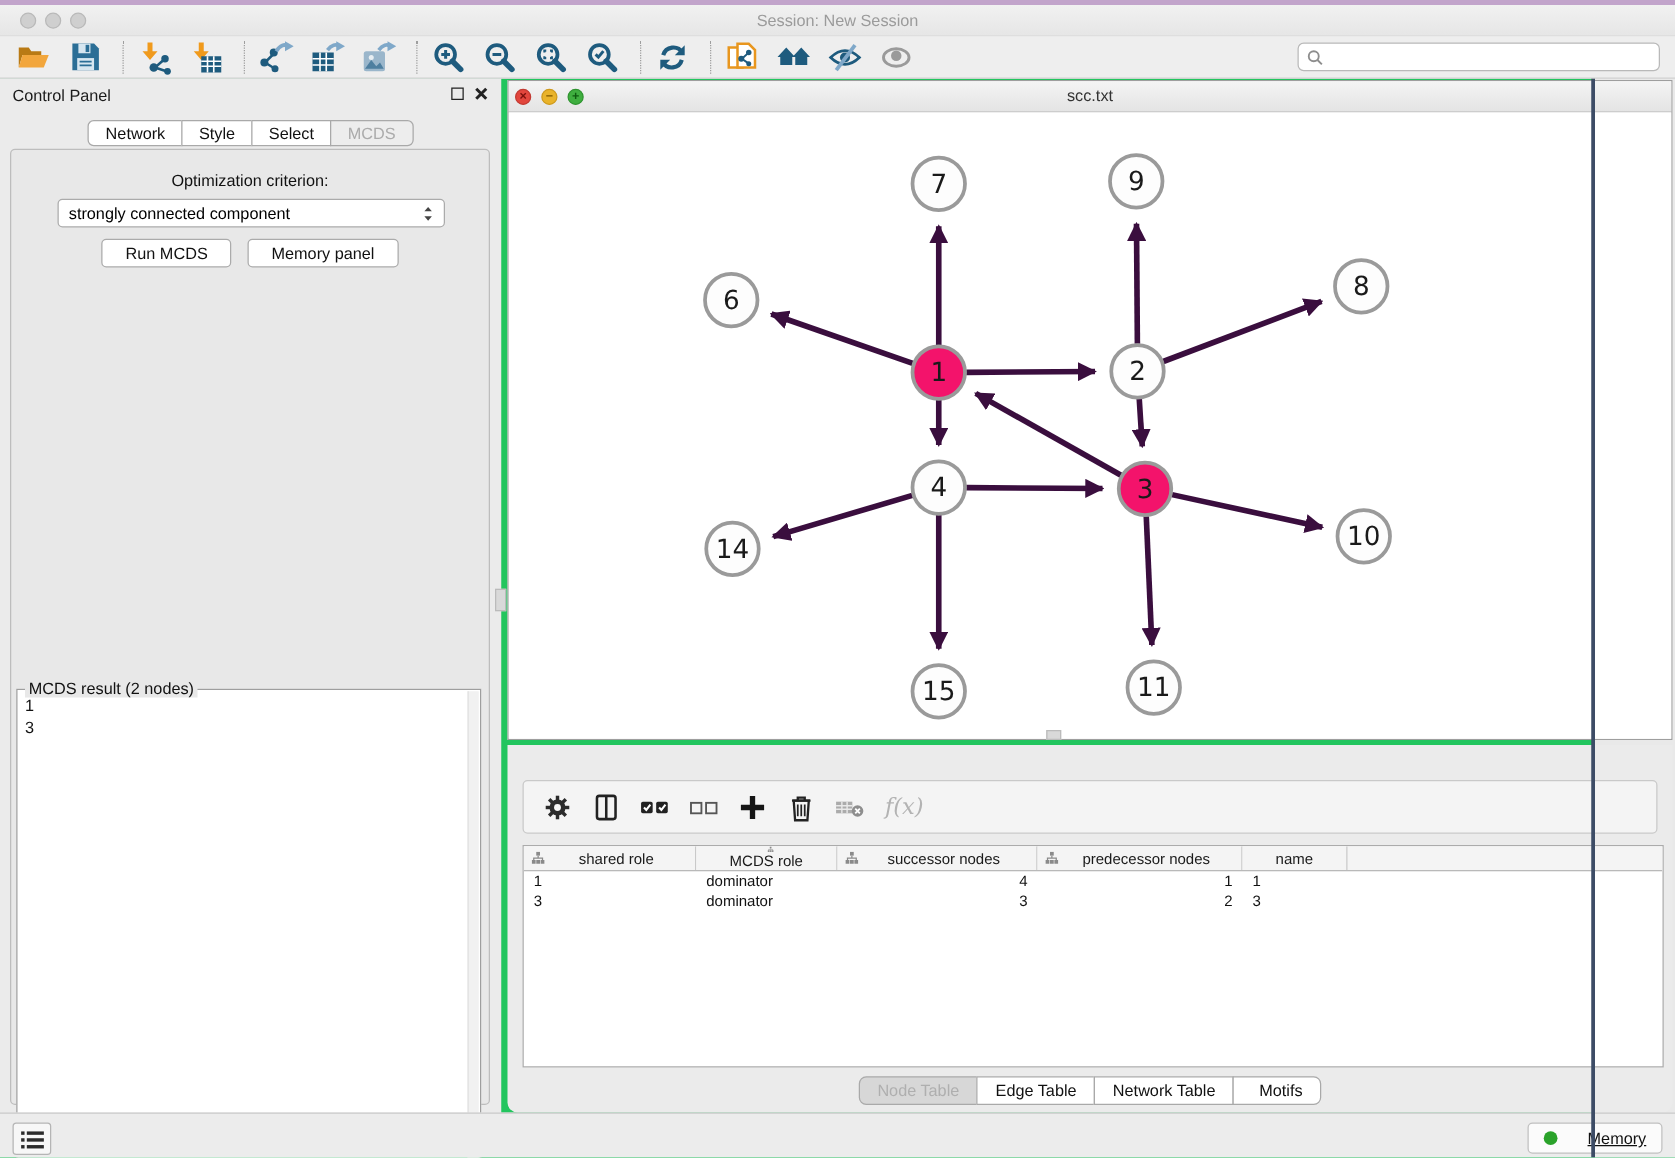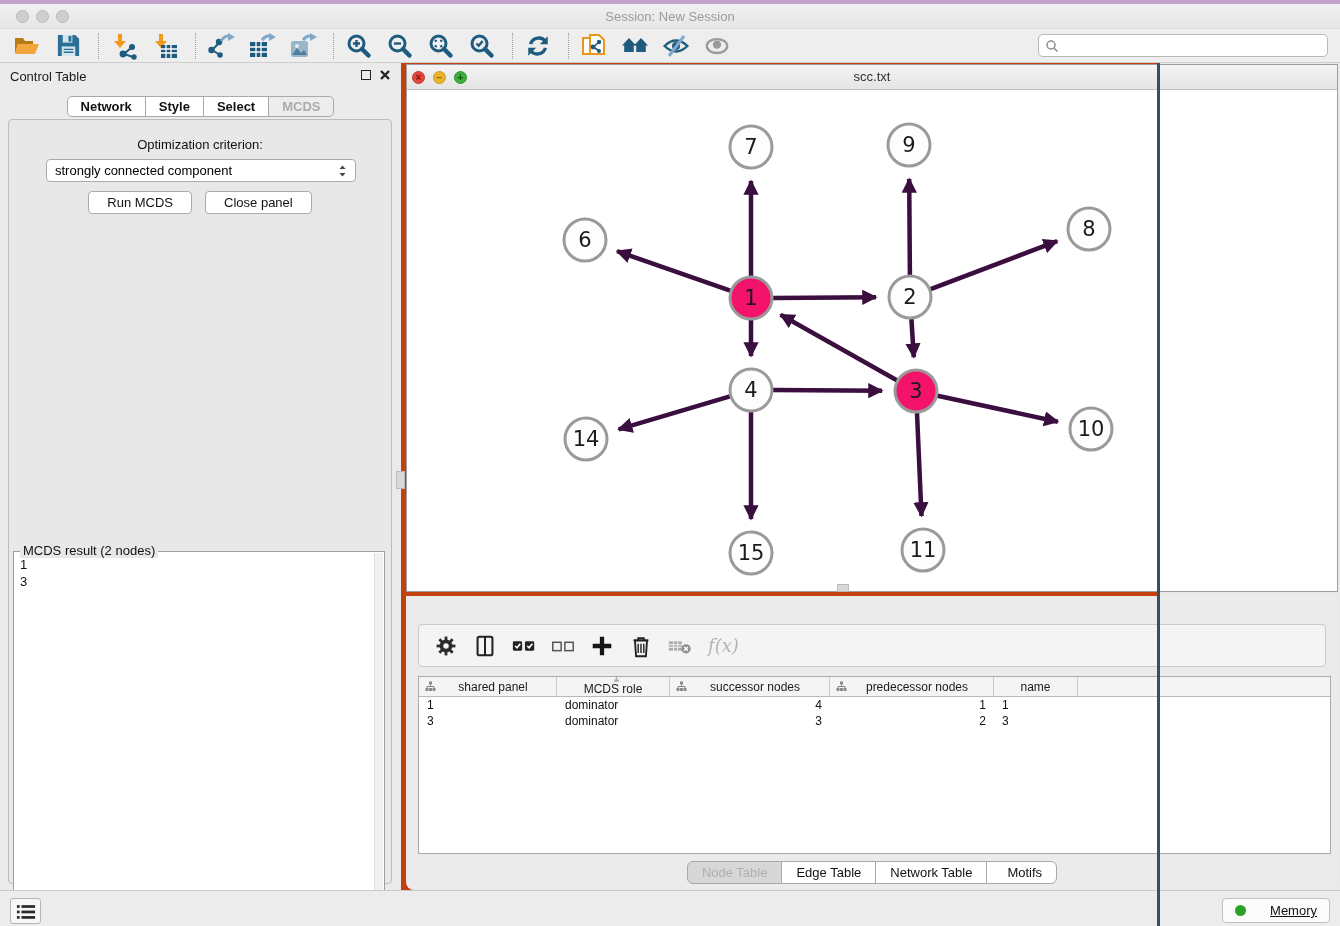--- a/index.html
+++ b/index.html
@@ -1,18 +1,18 @@
 <!DOCTYPE html>
 <html><head>
 <meta charset="utf-8">
 <style>
   * { box-sizing: border-box; margin: 0; padding: 0; }
   html,body { width:1340px; height:926px; }
   body { font-family:"Liberation Sans",sans-serif; background:#E9E9E9; overflow:hidden; cursor:default; }
-  #app { position:relative; width:1160px; height:926px; background:#c2410c; }
+  #app { position:relative; width:1276px; height:926px; background:#22c55e; }
 
   
   .top-strip { position:absolute; left:0; top:0; width:1340px; height:4px; background:#C2A4CB; }
   .titlebar { position:absolute; left:0; top:4px; width:1340px; height:24px;
     background:linear-gradient(#F1F1F1,#E6E6E6); display:flex; align-items:center; }
   .tl-dot { width:13px; height:13px; border-radius:50%; background:#CFCFCF; border:1px solid #B9B9B9; margin-left:7px; }
   .tl-dot:first-child { margin-left:16px; }
   .win-title { position:absolute; left:0; right:0; text-align:center; font-size:13px; color:#9B9B9B; }
 
   
@@ -23,21 +23,21 @@
   .search-wrap { margin-left:auto; width:290px; height:23px; background:#FFFFFF; border:1px solid #B9B9B9;
     border-radius:5px; display:flex; align-items:center; padding:0 6px; }
   .search-wrap input { border:none; outline:none; flex:1; font-size:12px; margin-left:4px; background:transparent; font-family:"Liberation Sans",sans-serif; }
 
   
   .control-panel { position:absolute; left:0; top:63px; width:401px; height:828px; background:#EBEBEB; }
   .panel-header { position:relative; height:26px; display:flex; align-items:center; padding:0 10px; }
   .panel-title { font-size:13px; color:#1A1A1A; }
   .panel-hdr-icons { position:absolute; right:10px; top:6px; display:flex; align-items:center; gap:8px; }
   .float-box { width:10px; height:10px; border:1.6px solid #222; background:transparent; }
-  .tabs-row { position:absolute; left:0; top:33px; width:100%; display:flex; justify-content:center;font-weight:bold; }
+  .tabs-row { position:absolute; left:0; top:33px; width:100%; display:flex; justify-content:center; }
   .seg { display:inline-flex; }
   .seg-tab { font-size:13px; padding:2px 13px; background:#FFFFFF; border:1px solid #A9A9A9; margin-left:-1px; color:#111; }
   .seg-tab:first-child { border-radius:5px 0 0 5px; margin-left:0; }
   .seg-tab:last-child { border-radius:0 5px 5px 0; }
   .seg-tab.active { background:#EDEDED; color:#ABABAB; }
   .cp-box { position:absolute; left:8px; top:56px; width:384px; height:765px; border:1px solid #BDBDBD; border-radius:4px; background:#E8E8E8; }
   .opt-label { position:absolute; left:0; top:17px; width:100%; text-align:center; font-size:13px; color:#111; }
   .dropdown { position:absolute; left:37px; top:39px; width:310px; height:23px; background:#FFFFFF; border:1px solid #ABABAB;
     border-radius:4px; display:flex; align-items:center; font-size:13px; padding:0 8px; }
   .dropdown .chevrons { margin-left:auto; }
@@ -252,21 +252,21 @@
     <svg viewBox="0 0 14 14" width="14" height="14">
           <circle cx="6" cy="6" r="4" fill="none" stroke="#8E8E8E" stroke-width="1.5"></circle>
           <line x1="9" y1="9" x2="12.5" y2="12.5" stroke="#8E8E8E" stroke-width="1.5"></line>
         </svg>
     <input type="text" value="" style="">
   </span>
 </div>
 
 <div class="control-panel">
   <div class="panel-header">
-    <span class="panel-title">Control Table</span>
+    <span class="panel-title">Control Panel</span>
     <span class="panel-hdr-icons">
       <span class="float-box"></span>
       <svg width="12" height="12" viewBox="0 0 12 12">
             <path d="M2 2l8 8M10 2l-8 8" stroke="#222" stroke-width="2.4"></path>
           </svg>
     </span>
   </div>
   <div class="tabs-row">
     <div class="seg">
       <span class="seg-tab">Network</span>
@@ -279,21 +279,21 @@
     <div class="opt-label">Optimization criterion:</div>
     <div class="dropdown">
       <span>strongly connected component</span>
       <svg class="chevrons" width="9" height="16" viewBox="0 0 9 16">
             <path d="M1.5 6L4.5 2.5 7.5 6z" fill="#444"></path>
             <path d="M1.5 10l3 3.5 3-3.5z" fill="#444"></path>
           </svg>
     </div>
     <div class="btn-row">
       <span class="push-btn">Run MCDS</span>
-      <span class="push-btn">Close panel</span>
+      <span class="push-btn">Memory panel</span>
     </div>
     <div class="result-fieldset">
       <span class="result-legend">MCDS result (2 nodes)</span>
       <div class="result-lines">
         <div>1</div>
         <div>3</div>
       </div>
       <div class="result-scroll"></div>
     </div>
   </div>
@@ -417,21 +417,21 @@
   <div class="node-table">
     <div class="thead">
           <div class="th" style="width: 138px;">
             <svg width="11" height="11" viewBox="0 0 11 11">
               <rect x="4" y="0.5" width="3" height="3" fill="#8A8A8A"></rect>
               <rect x="0.5" y="7" width="3" height="3" fill="#8A8A8A"></rect>
               <rect x="4" y="7" width="3" height="3" fill="#8A8A8A"></rect>
               <rect x="7.5" y="7" width="3" height="3" fill="#8A8A8A"></rect>
               <path d="M5.5 3.5v2M2 7V5.5h7V7" stroke="#8A8A8A" fill="none"></path>
             </svg>
-            <span class="th-label">shared panel</span>
+            <span class="th-label">shared role</span>
           </div>
           <div class="th" style="width: 113px; flex-direction: column;">
             <svg width="11" height="11" viewBox="0 0 11 11">
               <rect x="4" y="0.5" width="3" height="3" fill="#8A8A8A"></rect>
               <rect x="0.5" y="7" width="3" height="3" fill="#8A8A8A"></rect>
               <rect x="4" y="7" width="3" height="3" fill="#8A8A8A"></rect>
               <rect x="7.5" y="7" width="3" height="3" fill="#8A8A8A"></rect>
               <path d="M5.5 3.5v2M2 7V5.5h7V7" stroke="#8A8A8A" fill="none"></path>
             </svg>
             <span class="th-label">MCDS role</span>

